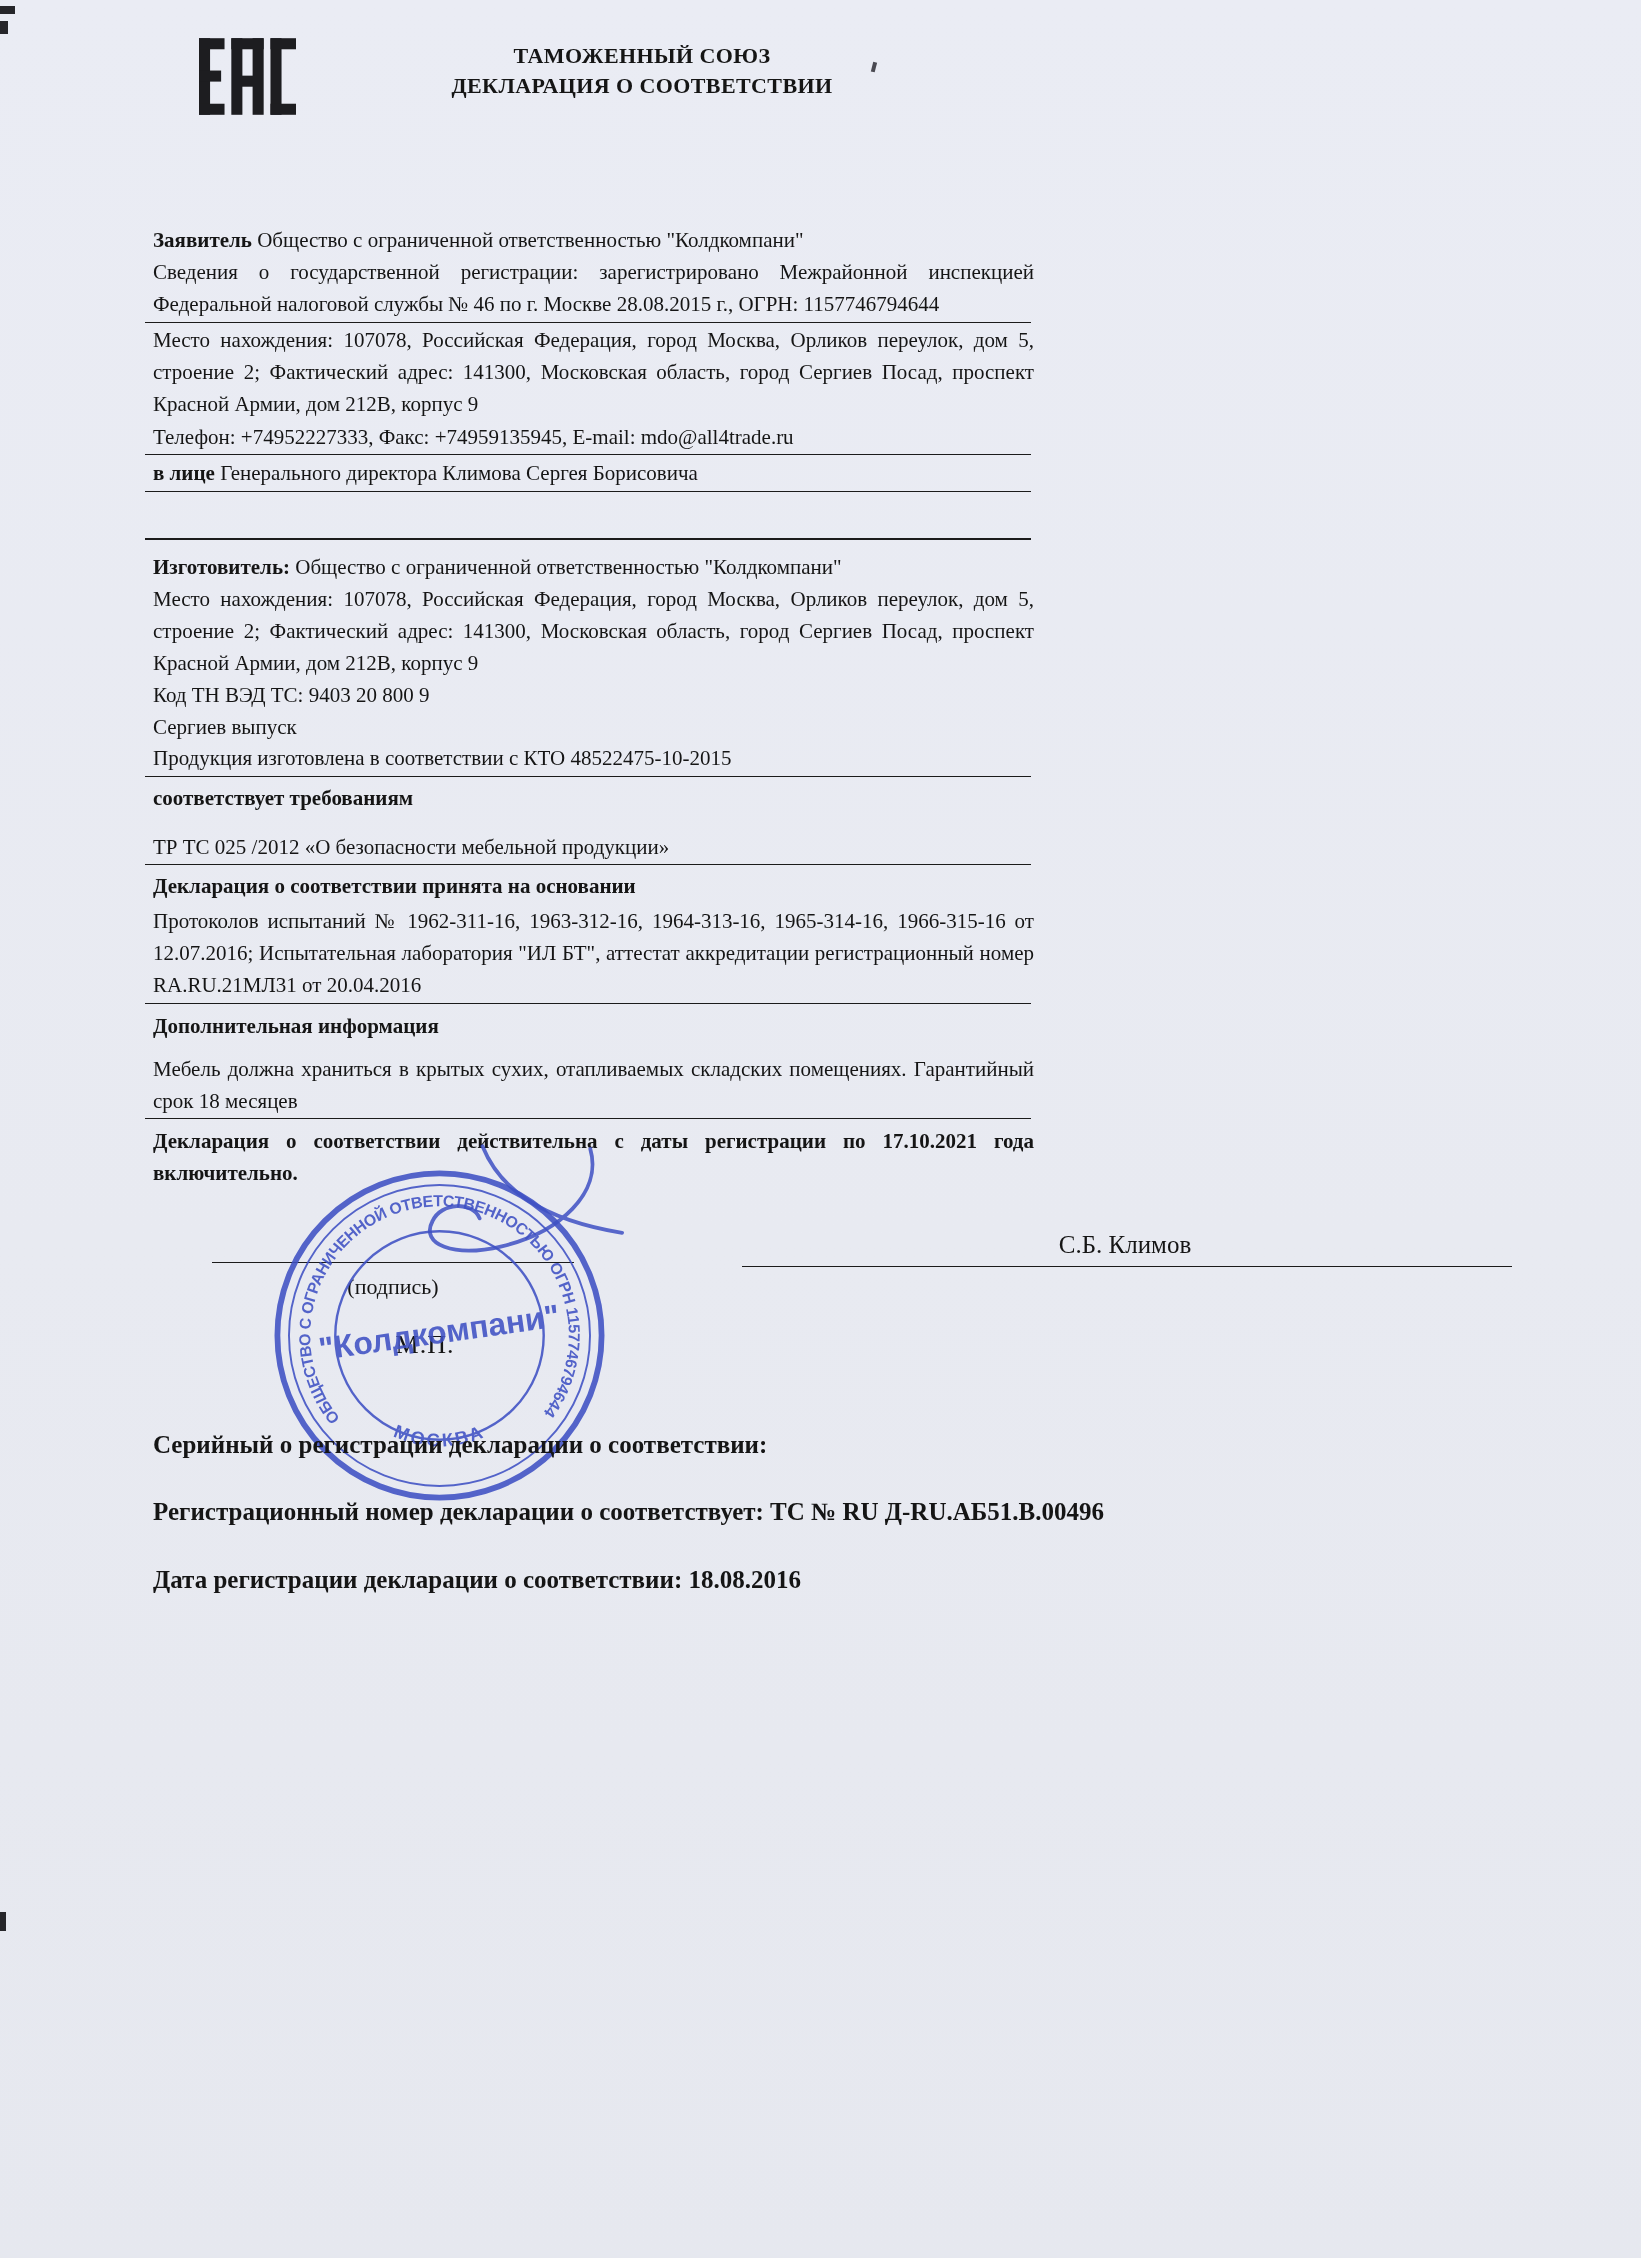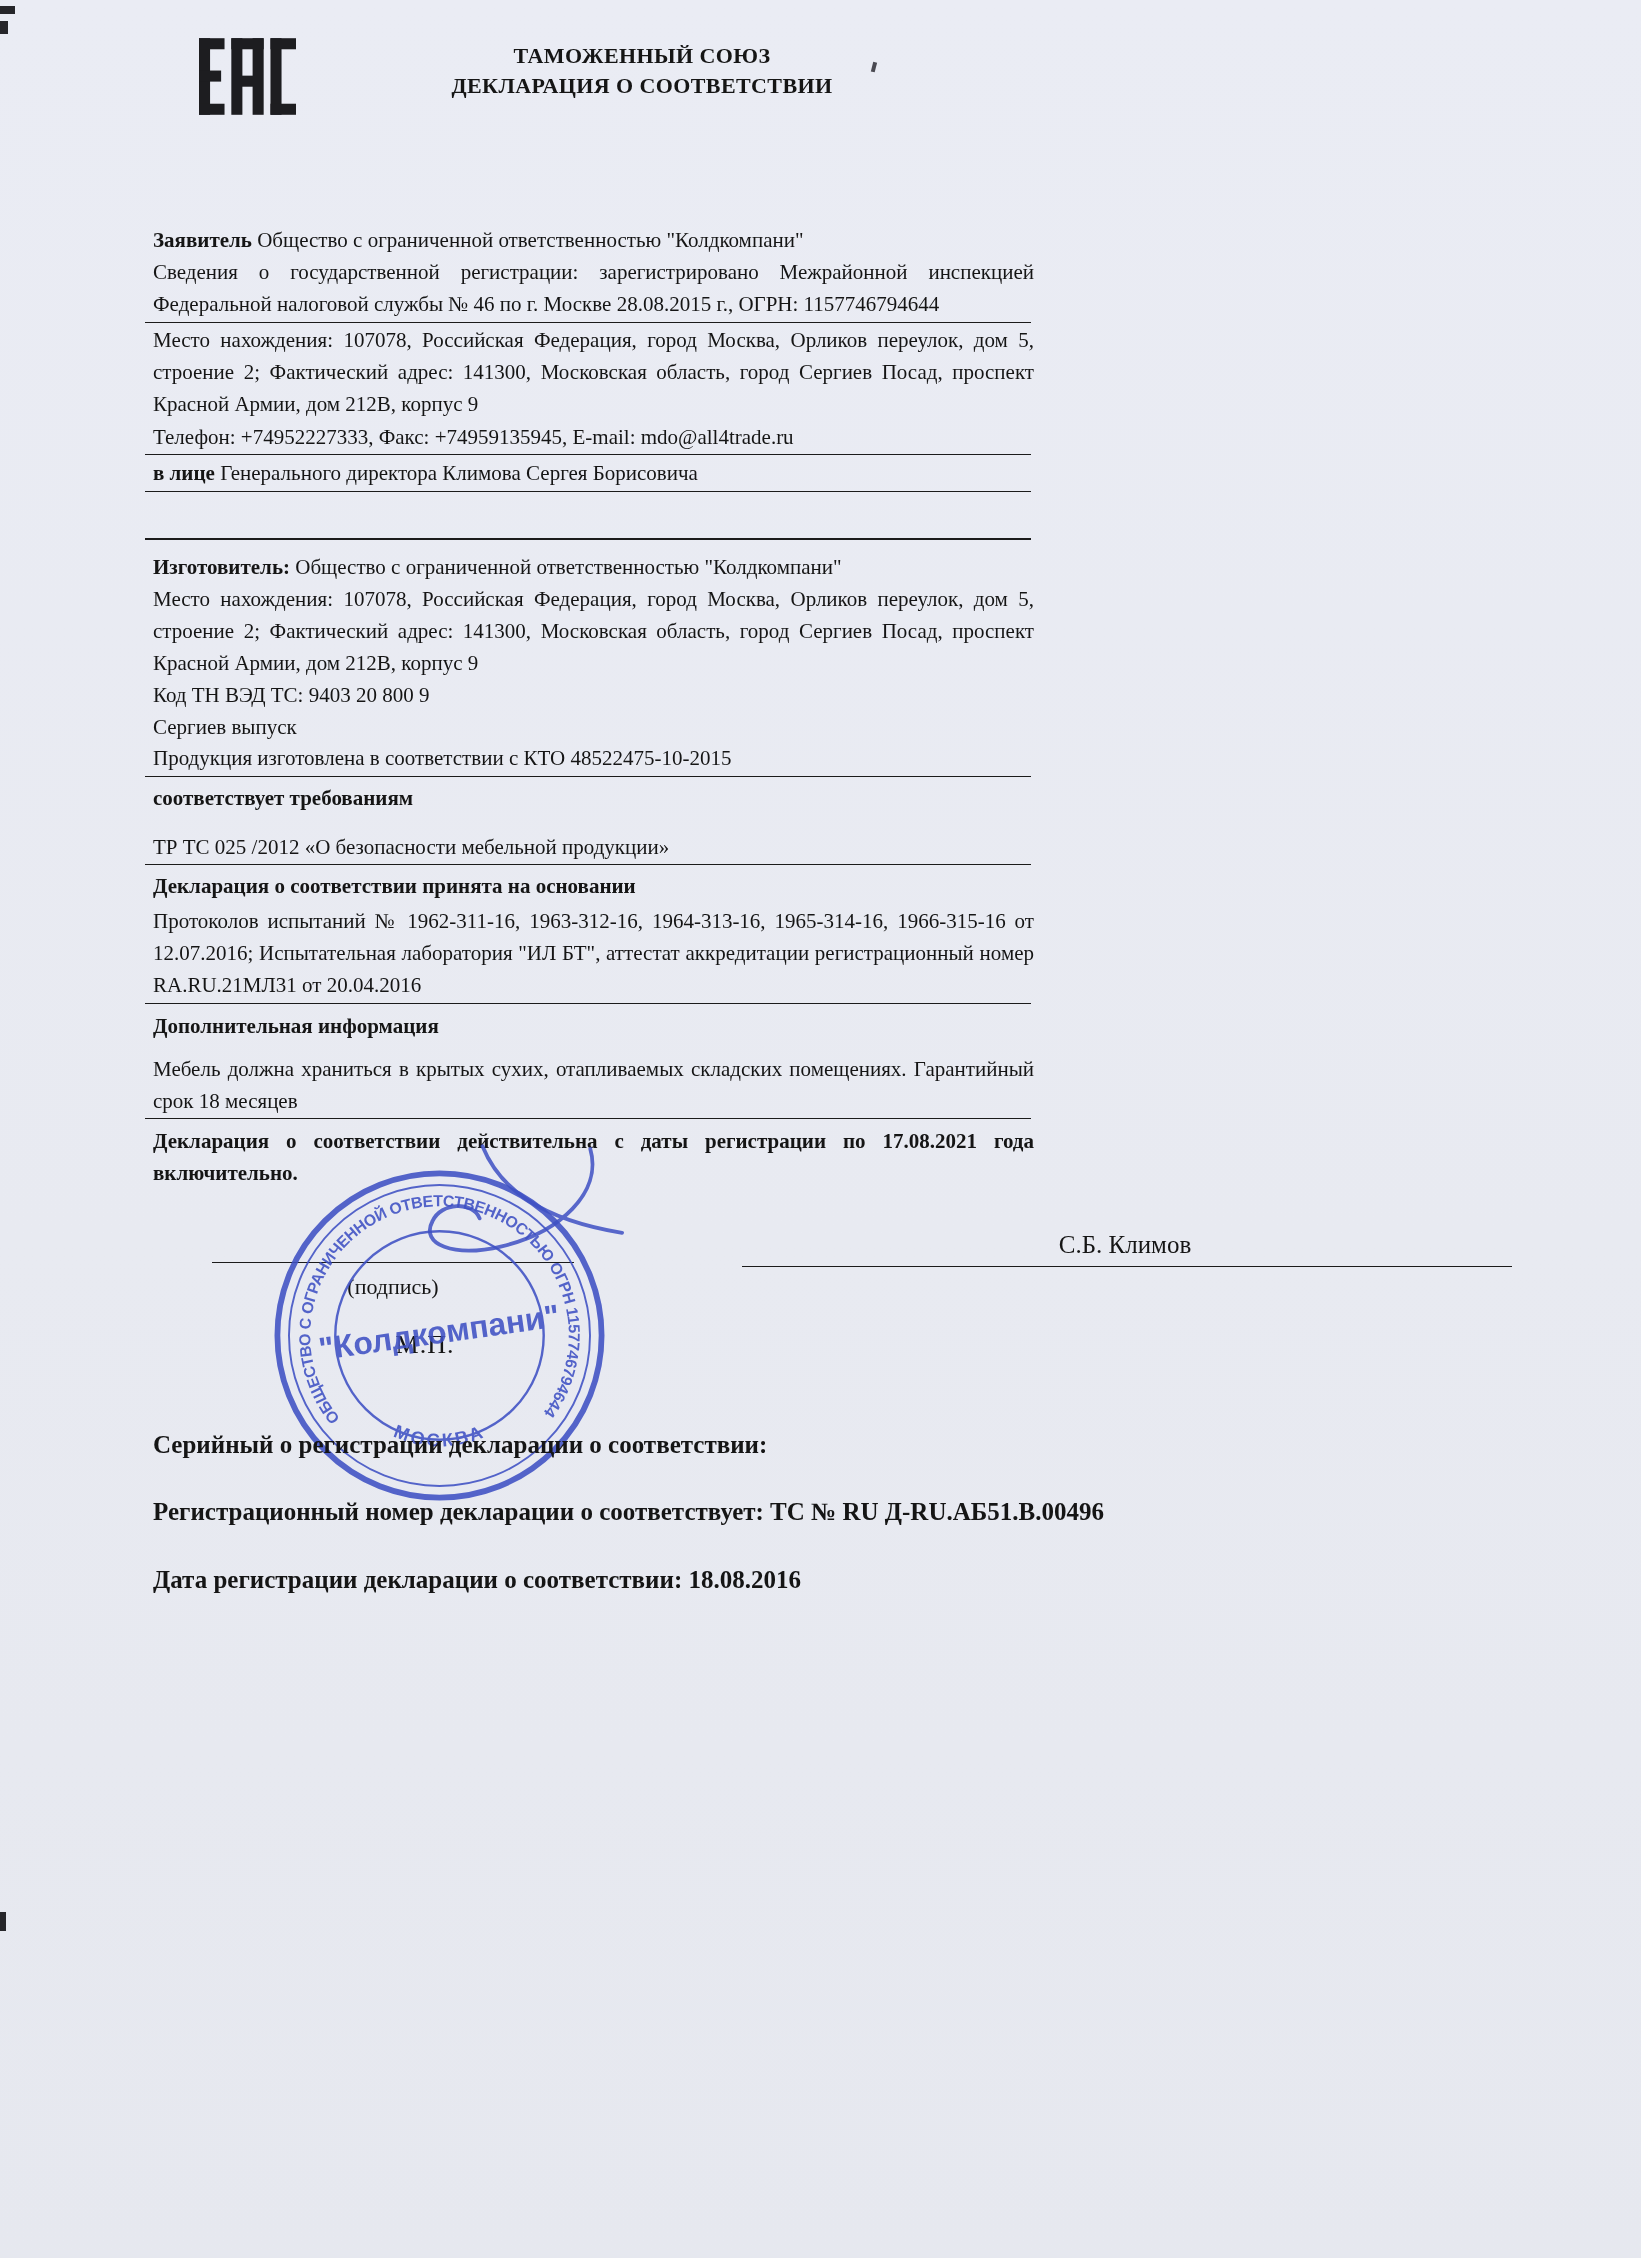--- a/index.html
+++ b/index.html
@@ -112,21 +112,21 @@
   <div class="hr" style="left:145px;top:1003px;width:886px;"></div>
 
   <div class="abs body-text bold-line nowrap" style="left:153px;top:1010px;">Дополнительная информация</div>
   <div class="abs body-text" style="left:153px;top:1053px;width:881px;">
     <span class="line jfull">Мебель должна храниться в крытых сухих, отапливаемых складских помещениях. Гарантийный</span>
     <span class="line">срок 18 месяцев</span>
   </div>
   <div class="hr" style="left:145px;top:1118px;width:886px;"></div>
 
   <div class="abs body-text bold-line" style="left:153px;top:1125px;width:881px;">
-    <span class="line jfull">Декларация о соответствии действительна с даты регистрации по 17.08.2021 года</span>
+    <span class="line jfull">Декларация о соответствии действительна с даты регистрации по 17.10.2021 года</span>
     <span class="line">включительно.</span>
   </div>
 
   <div class="hr" style="left:212px;top:1262px;width:362px;"></div>
   <div class="abs body-text center" style="left:212px;top:1271px;width:362px;font-size:22px;">(подпись)</div>
   <div class="abs" style="left:367px;top:1330px;width:116px;text-align:center;font-size:26px;letter-spacing:1px;">М.П.</div>
 
   <div class="abs center" style="left:739px;top:1231px;width:772px;font-size:25px;">С.Б. Климов</div>
   <div class="hr" style="left:742px;top:1266px;width:770px;"></div>
 

